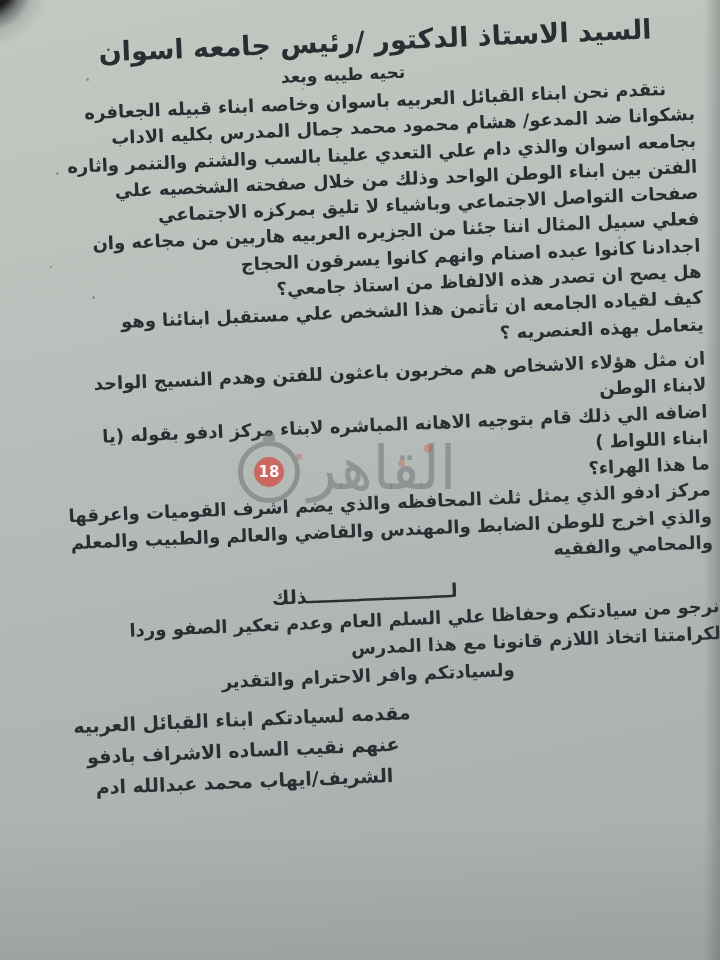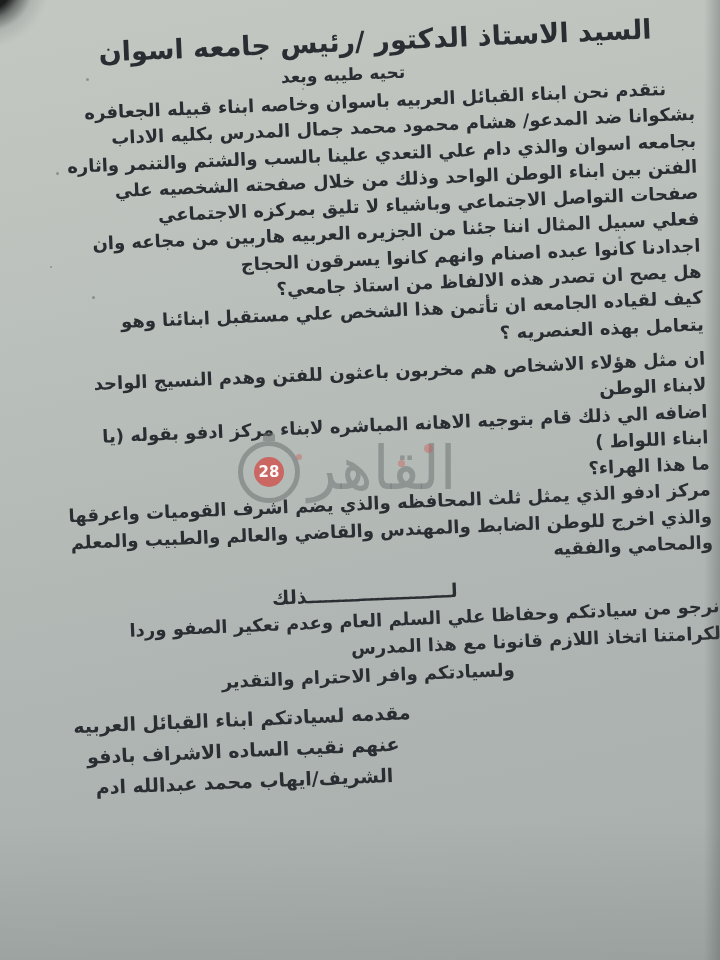--- a/index.html
+++ b/index.html
@@ -107,21 +107,21 @@
       <div class="line">مقدمه لسيادتكم ابناء القبائل العربيه</div>
       <div class="line">عنهم نقيب الساده الاشراف بادفو</div>
       <div class="line">الشريف/ايهاب محمد عبدالله ادم</div>
     </div>
 
   </div>
 
   <div class="watermark">
     <div class="stopwatch">
       <div class="crown"></div>
-      <div class="badge">28</div>
+      <div class="badge">18</div>
     </div>
     <div class="wm-text">القاهر</div>
     <div class="wm-dot d1"></div>
     <div class="wm-dot d2"></div>
     <div class="wm-dot d3"></div>
   </div>
 
 </div>
 
 </body></html>

